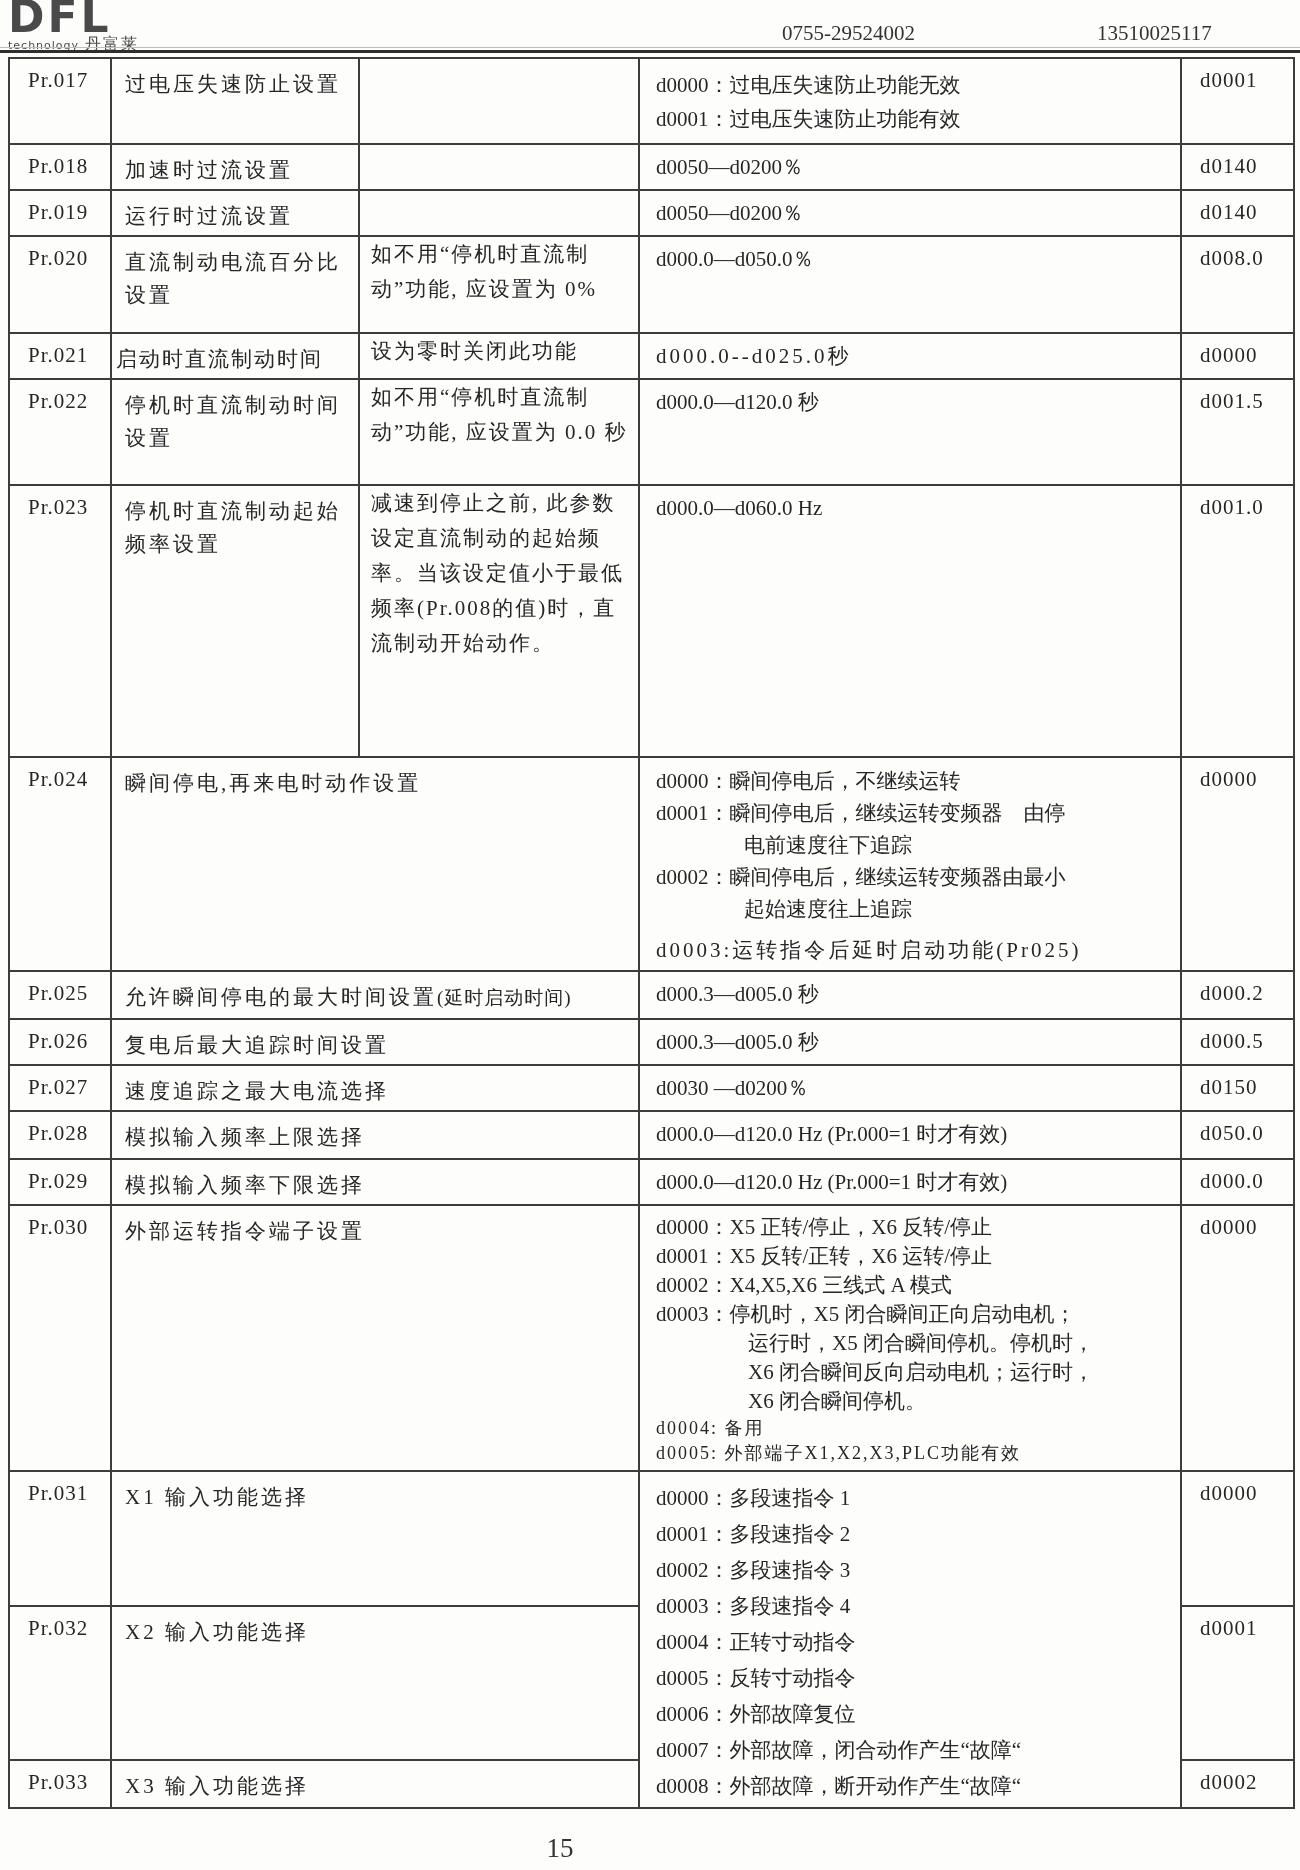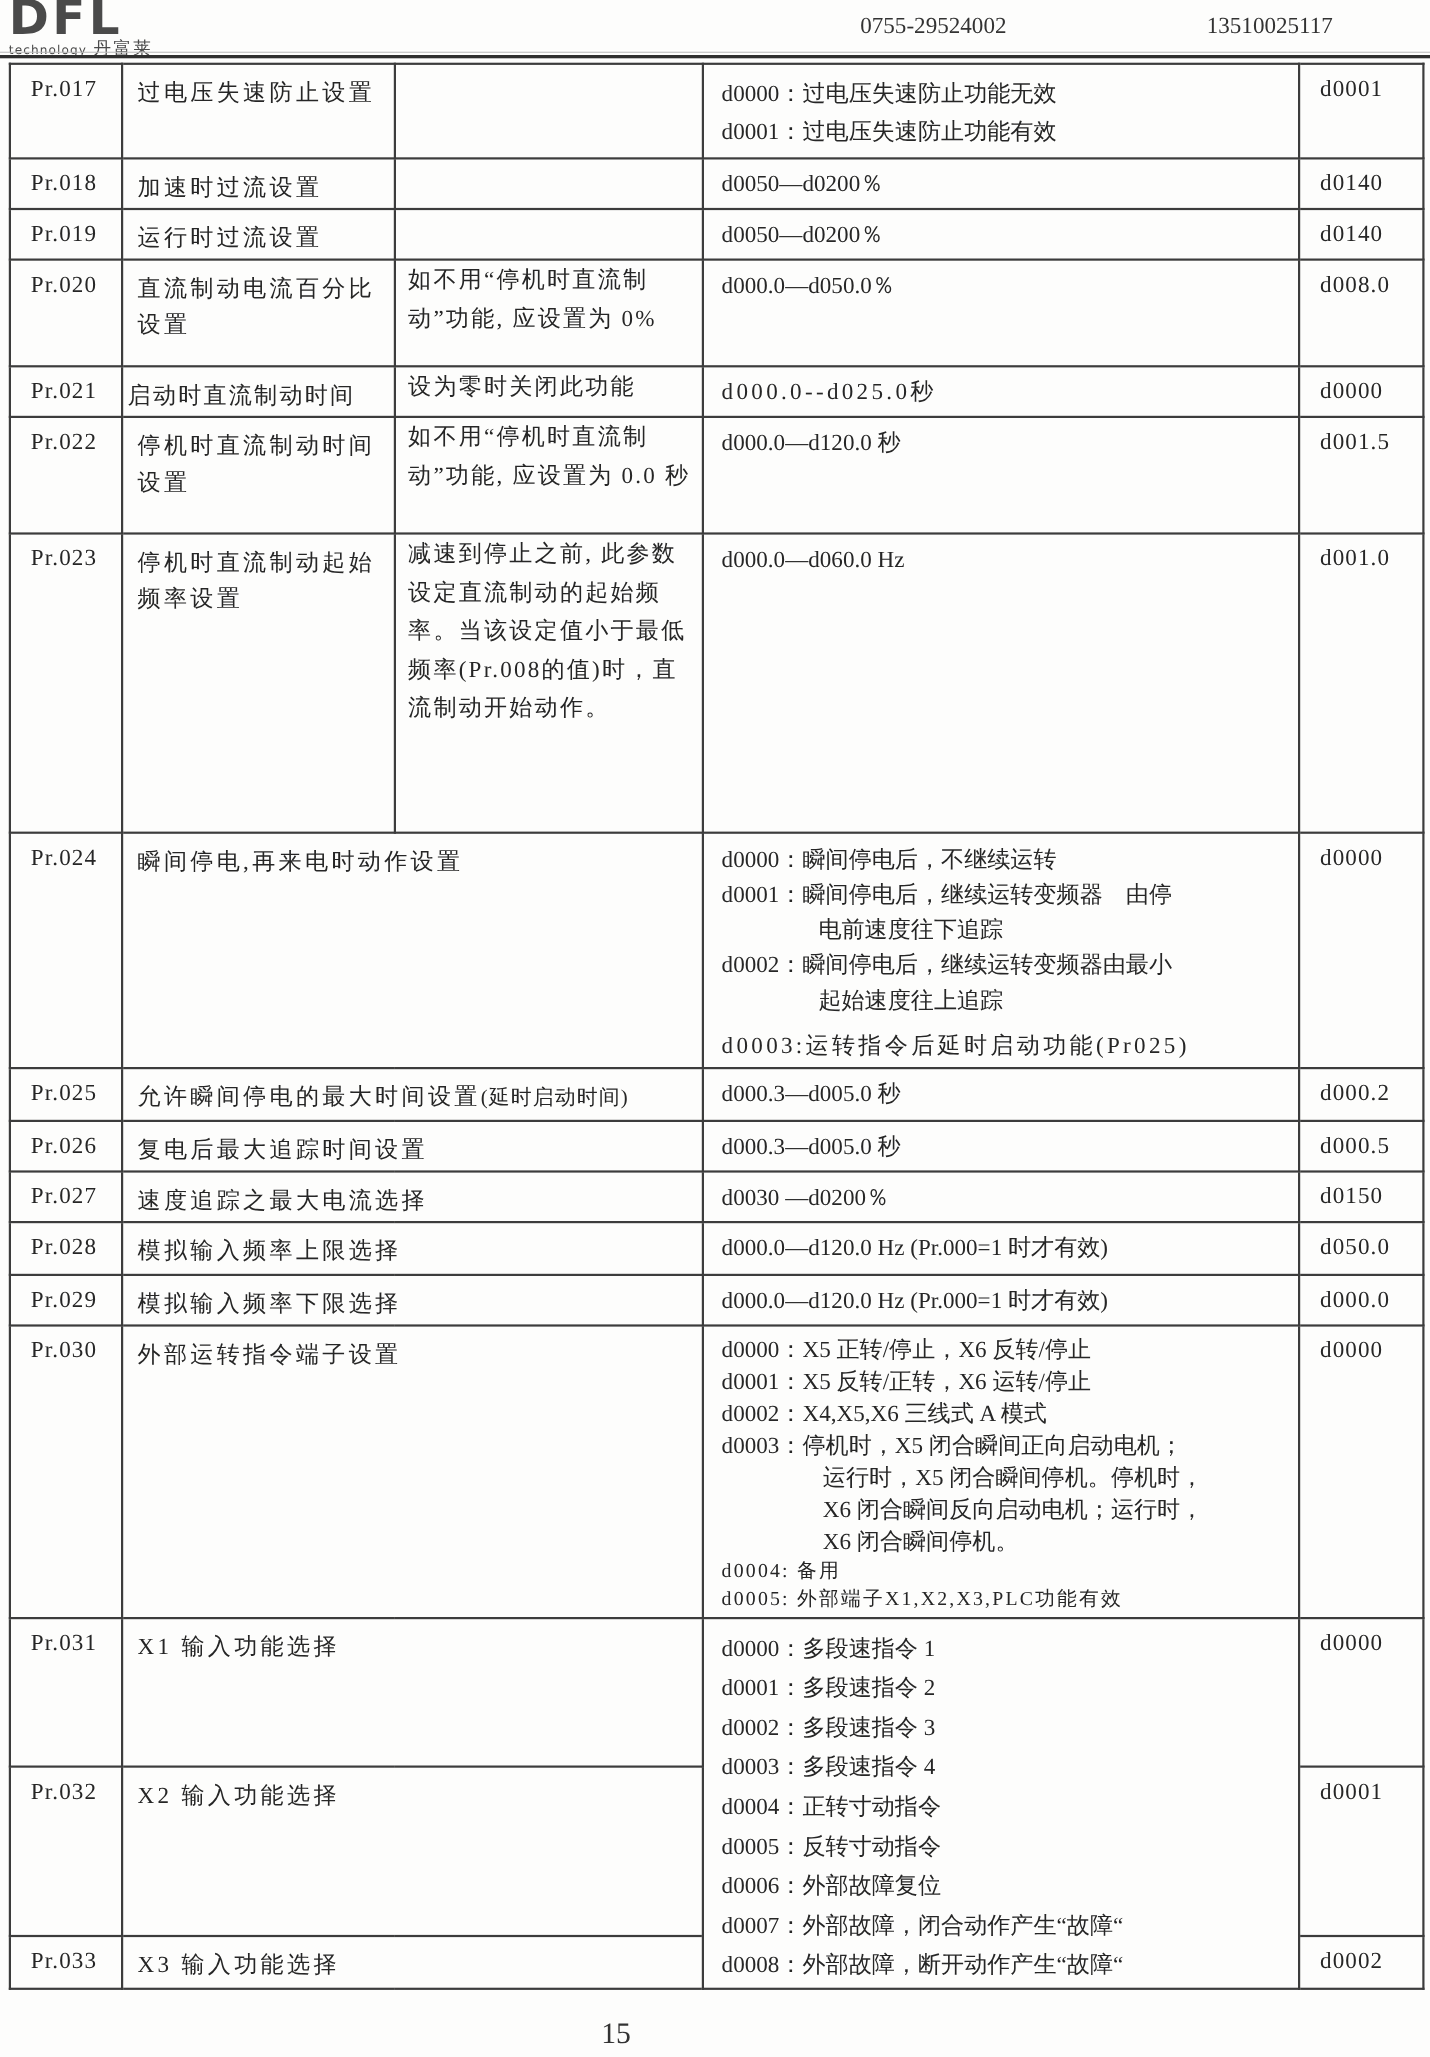--- a/index.html
+++ b/index.html
@@ -13,21 +13,21 @@
   .logo-wrap{position:absolute;left:8px;top:0;width:200px;}
   .logo-mark{height:32px;overflow:hidden;}
   .logo-mark span{
     display:block;margin-top:-9px;
     font-family:"DejaVu Sans","Liberation Sans",sans-serif;
     font-weight:900;font-size:44px;letter-spacing:3px;color:#4a4a4a;
   }
   .logo-sub{margin-top:2px;font-family:"DejaVu Sans","Liberation Sans",sans-serif;
     font-size:11px;color:#4a4a4a;letter-spacing:1px;}
   .logo-sub .cn{font-size:16px;letter-spacing:2px;margin-left:6px;}
-  .phone{position:absolute;top:11px;font-size:21px;color:#333;}
+  .phone{position:absolute;top:21px;font-size:21px;color:#333;}
   .phone1{left:782px;}
   .phone2{left:1097px;}
   .head-rule{position:absolute;left:0;top:50px;width:1300px;height:3px;background:#2e2e2e;}
   .head-rule-shadow{position:absolute;left:0;top:47px;width:1300px;height:1px;background:#bdbdbd;}
 
   
   table.params{
     position:absolute;left:8px;top:57px;width:1285px;
     border-collapse:collapse;table-layout:fixed;
     font-size:21px;color:#262626;

